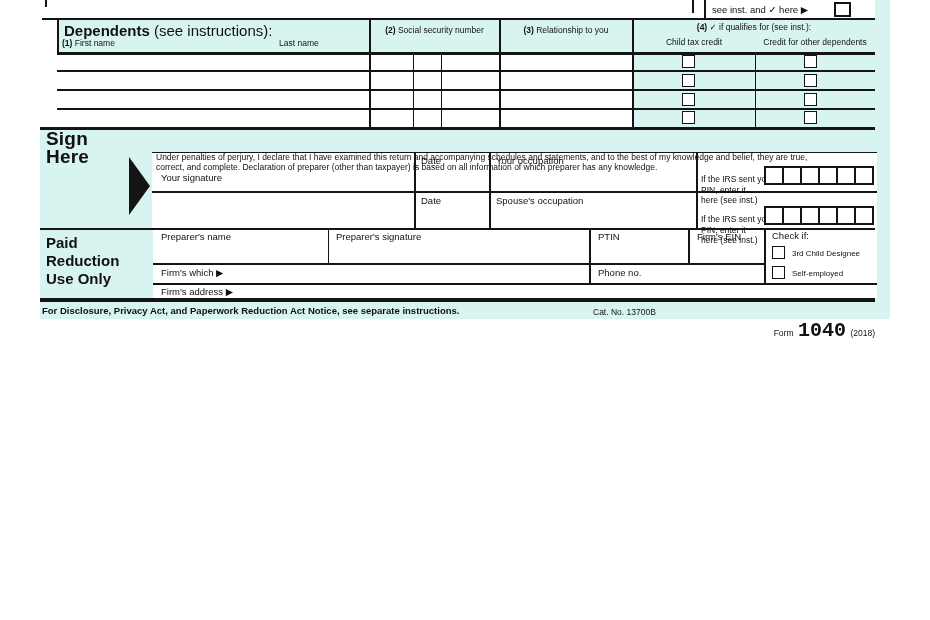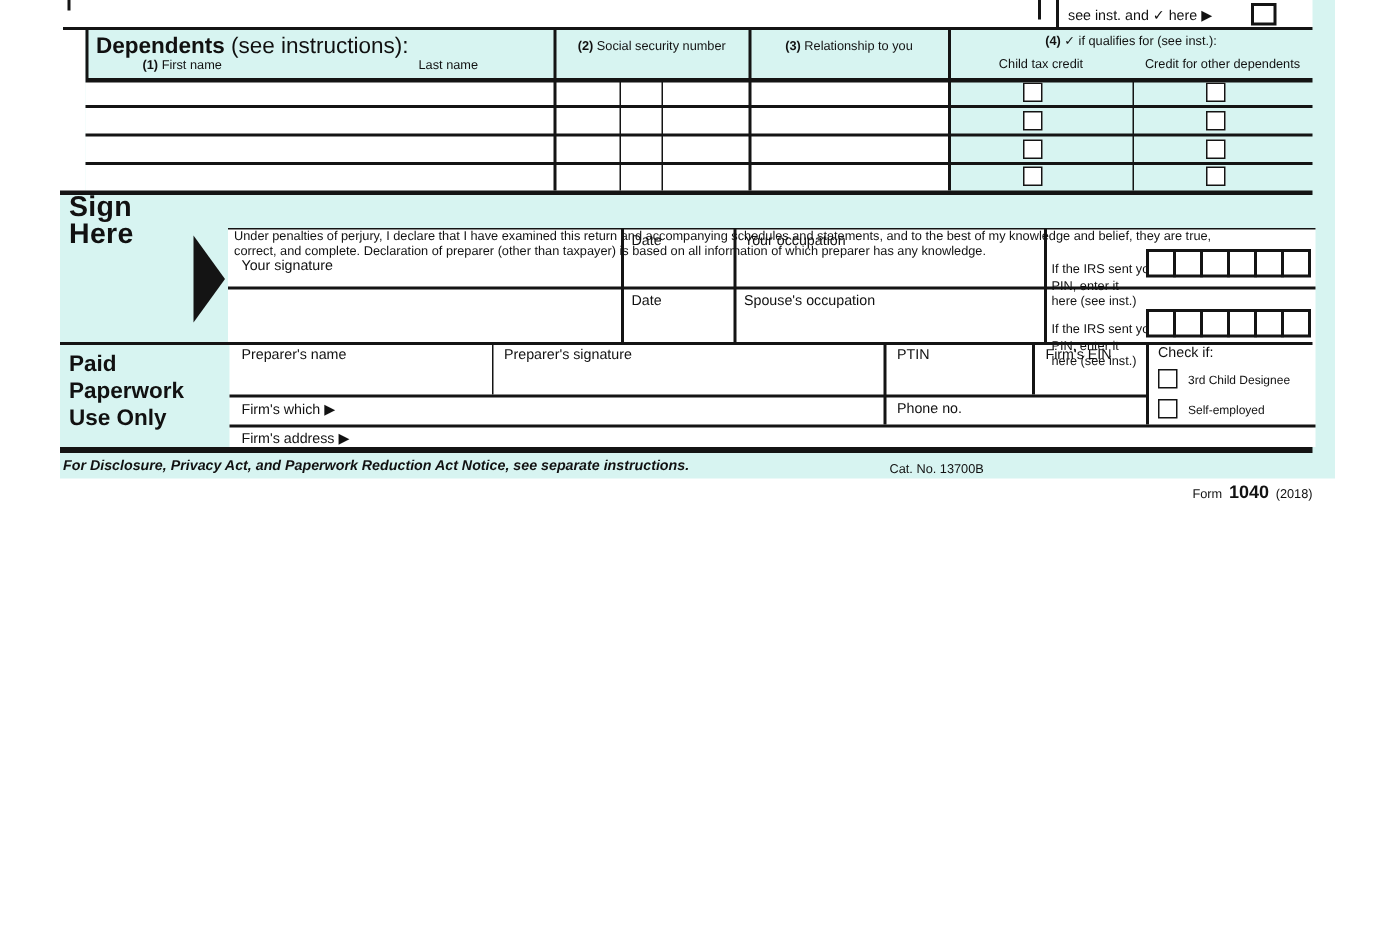--- a/index.html
+++ b/index.html
@@ -49,21 +49,21 @@
   <div class="ln" style="left:42px;top:18px;width:833px;height:2px;"></div>
 
   <div>
     <div class="ln" style="left:57px;top:18.5px;width:1.5px;height:33.5px;"></div>
     <div class="ln" style="left:369px;top:18.5px;width:1.5px;height:33.5px;"></div>
     <div class="ln" style="left:499px;top:18.5px;width:1.5px;height:33.5px;"></div>
     <div class="ln" style="left:632px;top:18.5px;width:1.5px;height:33.5px;"></div>
     <div class="ln" style="left:57px;top:52px;width:818px;height:2.5px;"></div>
 
     <div class="abs" style="left:64px;top:22px;font-size:15px;white-space:pre;"><span class="b">Dependents</span><span> (see instructions):</span></div>
-    <div class="sm" style="left:62px;top:38px;margin-left:33px;"><span class="b">(1)</span><span> First name</span></div>
+    <div class="sm" style="left:62px;top:38px;"><span class="b">(1)</span><span> First name</span></div>
     <div class="sm" style="left:279px;top:38px;">Last name</div>
     <div class="sm ctr" style="left:370px;top:25px;width:129px;"><span class="b">(2)</span><span> Social security number</span></div>
     <div class="sm ctr" style="left:500px;top:25px;width:132px;"><span class="b">(3)</span><span> Relationship to you</span></div>
     <div class="sm ctr" style="left:633px;top:22px;width:242px;"><span class="b">(4)</span><span> ✓ if qualifies for (see inst.):</span></div>
     <div class="sm ctr" style="left:633px;top:37px;width:122px;">Child tax credit</div>
     <div class="sm ctr" style="left:755px;top:37px;width:120px;">Credit for other dependents</div>
   </div>
 
   <div class="ln" style="left:369px;top:52px;width:1.5px;height:75px;"></div>
   <div class="ln" style="left:412.5px;top:52px;width:1px;height:75px;"></div>
@@ -157,21 +157,21 @@
     <div class="pinbox"></div>
     <div class="pinbox"></div>
     <div class="pinbox"></div>
     <div class="pinbox"></div>
   </div>
 
   <div class="ln" style="left:40px;top:227.5px;width:835px;height:2.5px;"></div>
 
   <div class="medtitle" style="left:46px;top:234px;">
     <div>Paid</div>
-      <div>Paperwork</div>
+      <div>Reduction</div>
       <div>Use Only</div>
   </div>
 
   <div class="ln" style="left:327.5px;top:230px;width:1.5px;height:33px;"></div>
   <div class="ln" style="left:589px;top:230px;width:1.5px;height:53px;"></div>
   <div class="ln" style="left:688px;top:230px;width:1.5px;height:33px;"></div>
   <div class="ln" style="left:764px;top:230px;width:1.5px;height:53px;"></div>
   <div class="ln" style="left:153px;top:263px;width:612px;height:1.5px;"></div>
   <div class="ln" style="left:153px;top:283px;width:724px;height:1.5px;"></div>
 
@@ -191,19 +191,19 @@
   <div class="sm" style="left:792px;top:269px;font-size:8px;">Self-employed</div>
 
   <div class="lbl" style="left:161px;top:267px;">Firm's which ▶</div>
   <div class="cell" style="left:240px;top:266px;width:345px;height:15px;"></div>
   <div class="lbl" style="left:598px;top:267px;">Phone no.</div>
   <div class="cell" style="left:650px;top:266px;width:110px;height:15px;"></div>
   <div class="lbl" style="left:161px;top:286px;">Firm's address ▶</div>
   <div class="cell" style="left:250px;top:285px;width:620px;height:12px;"></div>
 
   <div class="ln" style="left:40px;top:297.5px;width:835px;height:4px;"></div>
-  <div class="lbl b" style="left:42px;top:305px;font-size:9.5px;font-style:italic;">For Disclosure, Privacy Act, and Paperwork Reduction Act Notice, see separate instructions.</div>
+  <div class="lbl b" style="left:42px;top:305px;font-size:9.5px;">For Disclosure, Privacy Act, and Paperwork Reduction Act Notice, see separate instructions.</div>
   <div class="sm" style="left:593px;top:307px;">Cat. No. 13700B</div>
   <div class="abs" style="left:700px;top:301px;width:175px;text-align:right;white-space:pre;">
-    <span style="font-size:8.5px;">Form</span><span> </span><span class="b" style="font-size:12px;">1040</span><span> </span><span style="font-size:8.5px;">(2018)</span>
+    <span style="font-size:8.5px;">Form</span><span> </span><span class="b" style="font-size:20px;font-family:Liberation Mono, monospace;">1040</span><span> </span><span style="font-size:8.5px;">(2018)</span>
   </div>
 
 </div>
 
 </body></html>

